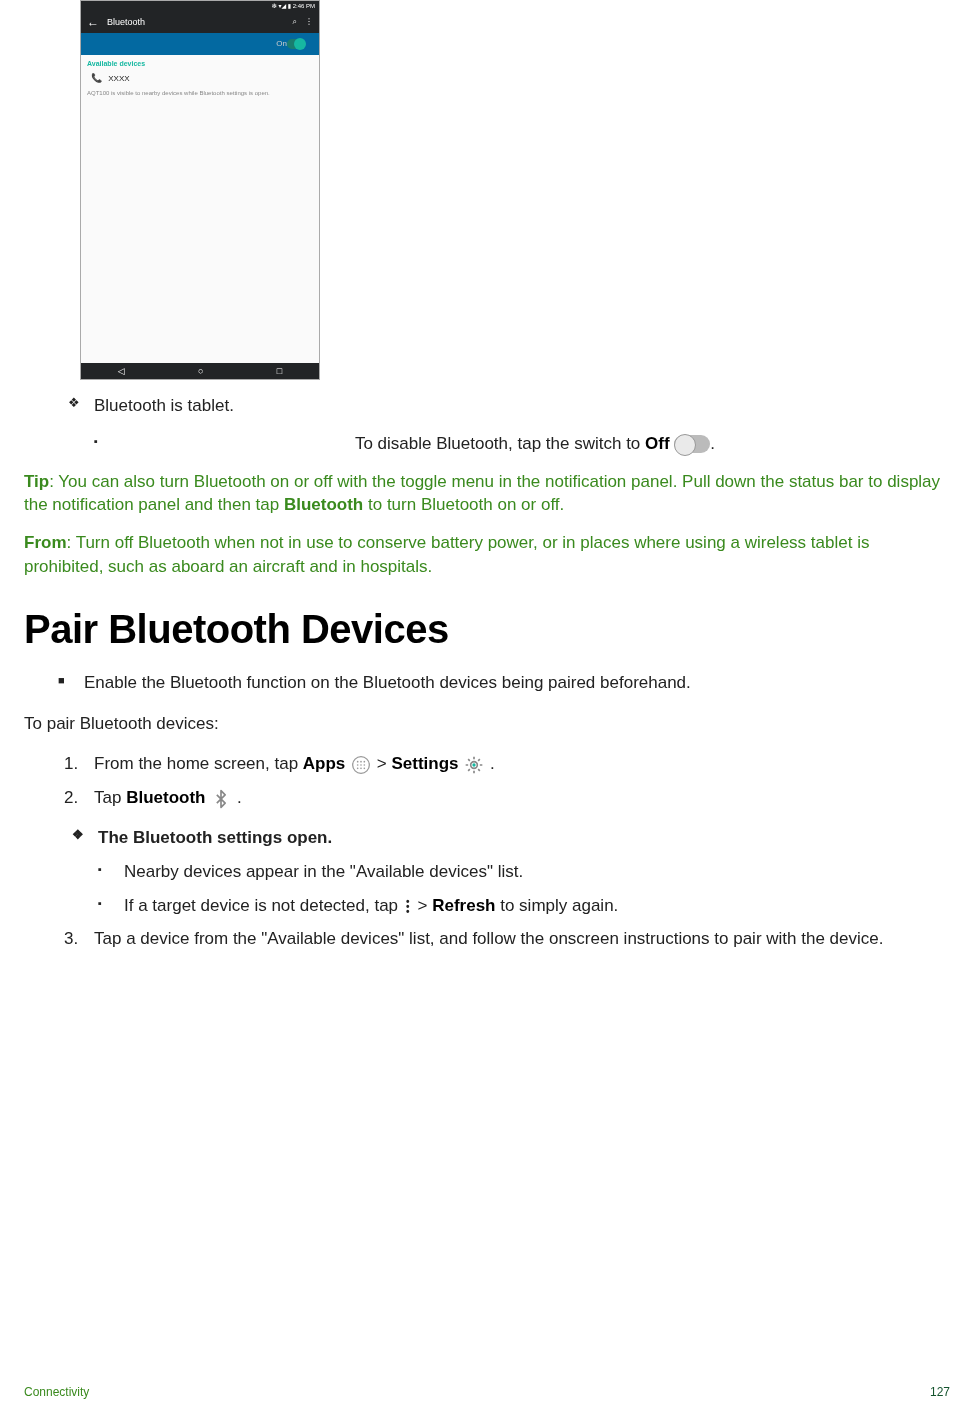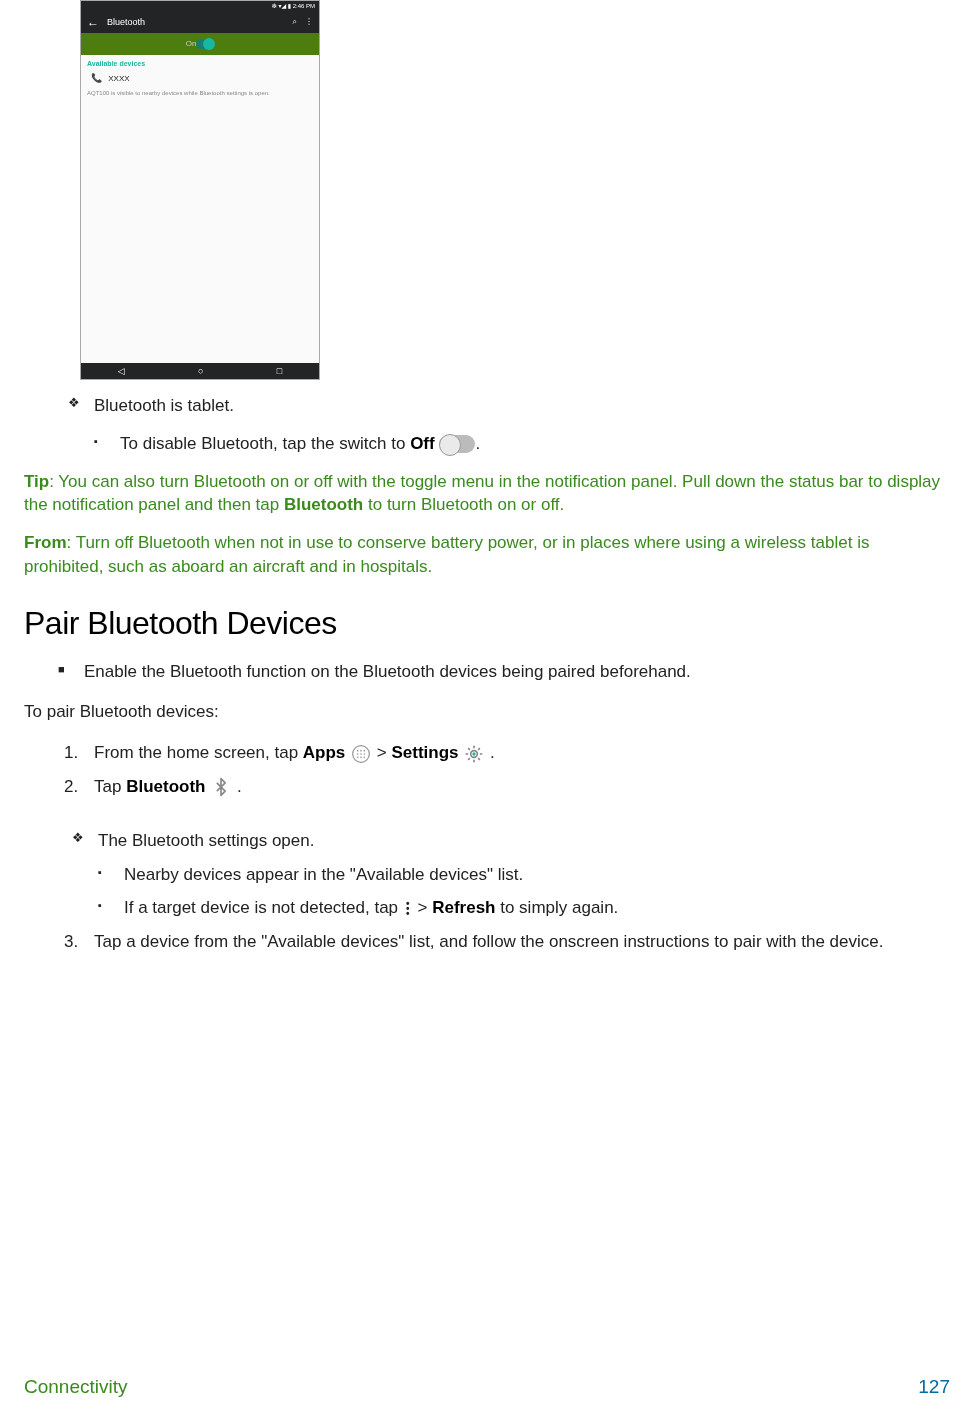--- a/index.html
+++ b/index.html
@@ -41,28 +41,28 @@
     height: 22px;
     color: #fff;
     display: flex;
     align-items: center;
     padding: 0 6px;
     gap: 8px;
   }
   .ss-titlebar .title { font-size: 9px; font-weight: 500; flex: 1; }
   .ss-arrow { font-size: 12px; }
   .ss-toggle-row {
-    background: #4d7c0f;
+    background: #0369a1;
     height: 22px;
     display: flex;
     align-items: center;
     padding: 0 14px;
     color: #ccc;
     font-size: 8px;
-    justify-content: center;
+    justify-content: flex-end;
   }
   .ss-switch {
     width: 18px; height: 10px;
     background: #1a7d6f;
     border-radius: 5px;
     position: relative;
   }
   .ss-switch::after {
     content: "";
     position: absolute;
@@ -80,40 +80,40 @@
     display: flex; justify-content: space-around; align-items: center;
     color: #fff; font-size: 9px;
   }
 
   .diamond-list, .square-list, .solid-square-list, .num-list {
     margin: 14px 0;
     padding: 0 0 0 70px;
     list-style: none;
   }
   .diamond-list > li::before { content: "❖"; position: absolute; left: -26px; color: #222; font-size: 13px; }
-  .square-list { padding-left: 96px; }
+  .square-list { padding-left: 96px; text-align: center; }
   .square-list > li::before { content: "▪"; position: absolute; left: -26px; color: #222; font-size: 11px; top:2px;}
   .solid-square-list > li::before { content: "■"; position: absolute; left: -26px; color: #222; font-size: 11px; top:2px;}
   .num-list { padding-left: 70px; counter-reset: step; }
   .num-list > li { counter-increment: step; }
   .num-list > li::before { content: counter(step) "."; position: absolute; left: -30px; color: #222; }
   li { position: relative; margin: 10px 0; }
   .sub-diamond { padding-left: 70px; list-style:none; }
   .sub-diamond > li::before { content:"❖"; position:absolute; left:-26px; font-size:13px;}
   .sub-square { padding-left: 96px; list-style:none; }
   .sub-square > li::before { content:"▪"; position:absolute; left:-26px; font-size:11px; top:2px;}
 
   .tip, .note { color: #3a8a1e; margin: 14px 0; }
   .tip b, .note b { color: #3a8a1e; }
   .tip .bt, .note .bt { font-weight: bold; }
 
   h2.heading {
     font-family: Arial, Helvetica, sans-serif;
-    font-weight: 400;
-    font-size: 32px;
+    font-weight: 700;
+    font-size: 40px;
     letter-spacing: -0.5px;
     margin: 22px 0 4px 0;
     color: #000;
   }
   .lead { margin: 2px 0 12px 0; }
 
   .inline-icon {
     display: inline-block;
     vertical-align: middle;
     width: 22px; height: 20px;
@@ -132,23 +132,23 @@
   }
   .more-icon span{display:block;font-size:10px;line-height:5px;}
 
   .footer {
     position: absolute;
     bottom: 24px;
     left: 24px; right: 24px;
     display: flex;
     justify-content: space-between;
     color: #3a8a1e;
-    font-size: 19px;
-  }
-  .footer .pg { color: #0369a1; }
+    font-size: 12px;
+  }
+  .footer .pg { color: #14532d; }
   b{font-weight:bold;color:#000;}
   .tip b.green,.note b.green{color:#3a8a1e;}
 </style>
 </head>
 <body>
 
 <div class="page">
 
   <div class="screenshot-frame">
     <div class="ss-statusbar">❇ ▾◢ ▮ 2:46 PM</div>
@@ -223,21 +223,21 @@
           <circle cx="12" cy="12" r="4" fill="none" stroke="#888" stroke-width="2"></circle>
           <path d="M12 2v3M12 19v3M2 12h3M19 12h3M5 5l2 2M17 17l2 2M19 5l-2 2M7 17l-2 2" stroke="#888" stroke-width="2"></path>
           <circle cx="12" cy="12" r="2" fill="#16b8a1"></circle>
         </svg><span> .</span>
     </li>
     <li>
       <span>Tap </span><b>Bluetooth</b>
       <svg class="inline-icon" viewBox="0 0 24 24">
           <path d="M7 7l10 10-5 5V2l5 5L7 17" fill="none" stroke="#888" stroke-width="2" stroke-linejoin="round"></path>
         </svg><span> .</span>
-      <ul class="sub-diamond" style="padding-left:4px; margin-top:30px;">
+      <ul class="sub-diamond" style="padding-left:4px; margin-top:16px;font-weight:bold;">
         <li>The Bluetooth settings open.</li>
       </ul>
       <ul class="sub-square" style="padding-left:30px;">
         <li>Nearby devices appear in the "Available devices" list.</li>
         <li>
           <span>If a target device is not detected, tap </span><span class="more-icon"><span>•</span><span>•</span><span>•</span></span><span> &gt; </span><b>Refresh</b><span> to simply again.</span>
         </li>
       </ul>
     </li>
     <li>Tap a device from the "Available devices" list, and follow the onscreen instructions to pair with the device.</li>

